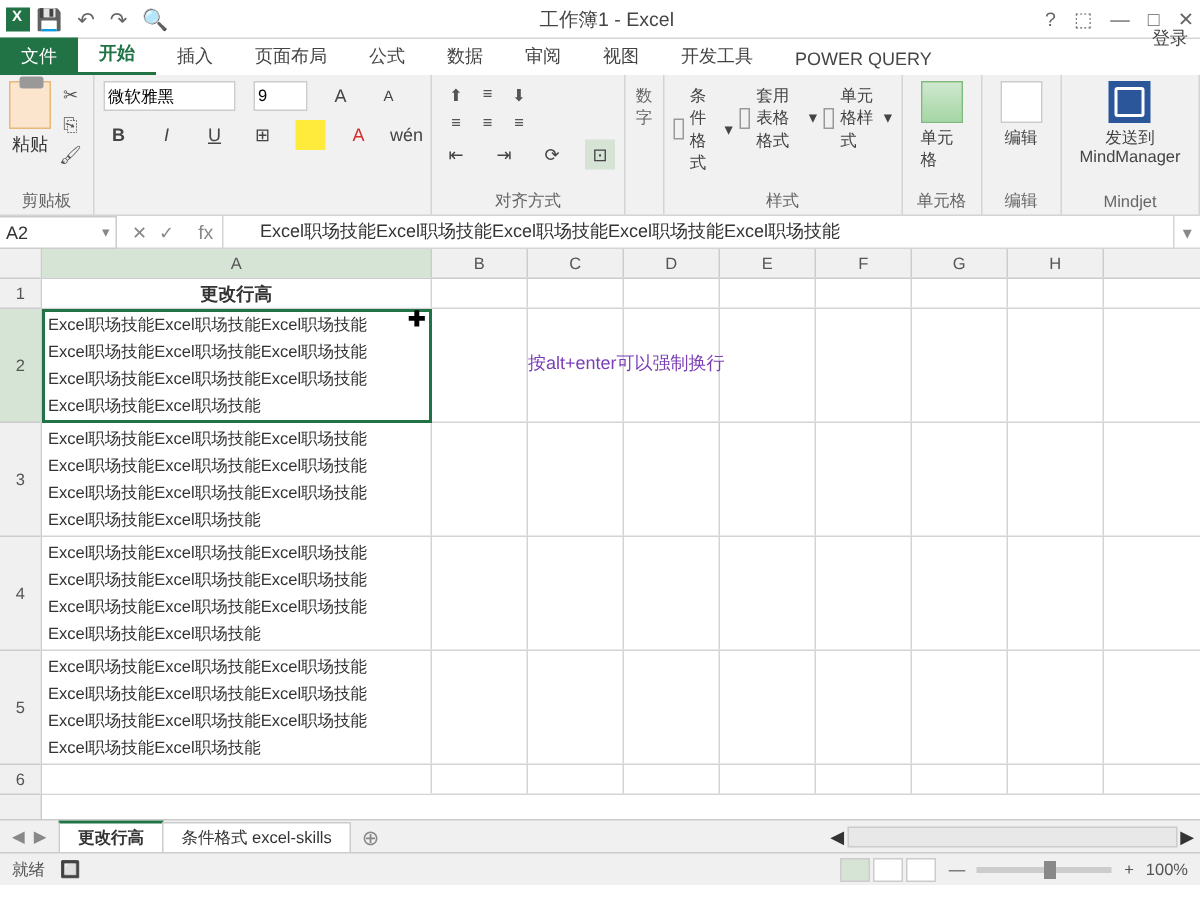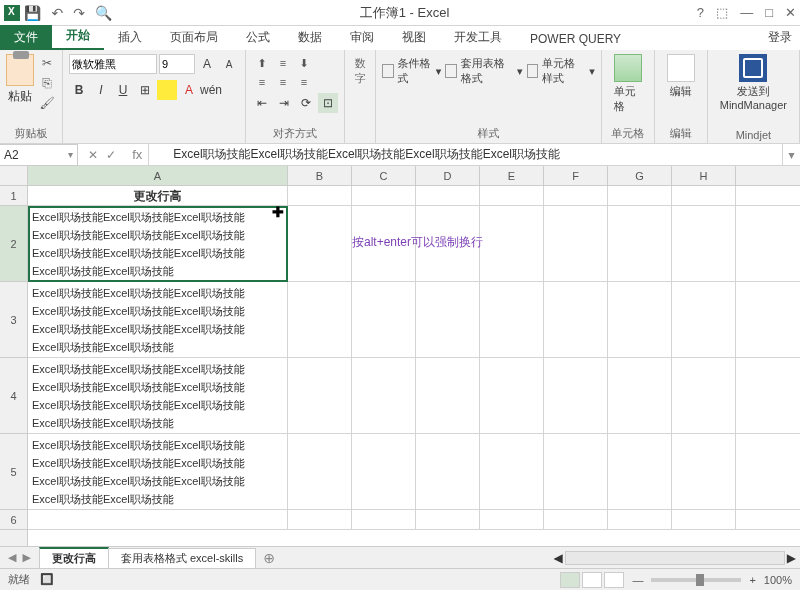--- a/index.html
+++ b/index.html
@@ -9,31 +9,31 @@
 .titlebar .excel-icon::after{content:"X";position:absolute;color:#fff;font-size:10px;font-weight:bold;left:4px;top:1px}
 .qat{display:flex;gap:10px;align-items:center}
 .qat span{color:#666;font-size:14px;cursor:pointer}
 .title-text{flex:1;text-align:center;color:#444;font-size:13px}
 .win-controls{display:flex;gap:12px;color:#666;font-size:13px}
 .win-controls span{cursor:pointer}
 .tabs{height:24px;background:#fff;display:flex;align-items:flex-end;padding-left:0}
 .tab{padding:4px 14px;font-size:12px;color:#444;cursor:pointer}
 .tab.file{background:#217346;color:#fff}
 .tab.active{color:#217346;border-bottom:2px solid #217346;font-weight:bold}
-.login{margin-left:auto;padding:4px 8px;color:#444;font-size:12px}
+.login{margin-left:auto;padding:16px 8px;color:#444;font-size:12px}
 .ribbon{height:94px;background:#f1f1f1;border-bottom:1px solid #d4d4d4;display:flex}
 .rgroup{border-right:1px solid #d4d4d4;padding:4px 6px 2px;display:flex;flex-direction:column;position:relative}
 .rgroup-body{flex:1;display:flex;align-items:flex-start;gap:4px}
 .rgroup-label{text-align:center;font-size:11px;color:#666;padding-top:2px}
 .paste-btn{display:flex;flex-direction:column;align-items:center;gap:2px}
 .paste-icon{width:28px;height:32px;background:#fce5cd;border:1px solid #e6b87a;position:relative}
 .paste-icon::before{content:"";position:absolute;top:-4px;left:6px;width:16px;height:8px;background:#999;border-radius:2px}
 .sm-icons{display:flex;flex-direction:column;gap:2px}
 .sm-icon{width:18px;height:18px;display:flex;align-items:center;justify-content:center;font-size:12px;color:#555}
-.font-row{display:flex;gap:2px;align-items:center;margin-bottom:2px}
+.font-row{display:flex;gap:12px;align-items:center;margin-bottom:2px}
 .font-select{border:1px solid #ccc;background:#fff;font-size:11px;padding:1px 2px;height:20px}
 .font-name{width:88px}
 .font-size{width:36px}
 .icon-btn{width:20px;height:20px;display:flex;align-items:center;justify-content:center;font-size:12px;color:#444;cursor:pointer}
 .icon-btn.b{font-weight:bold}
 .icon-btn.i{font-style:italic}
 .icon-btn.u{text-decoration:underline}
 .align-grid{display:grid;grid-template-columns:repeat(3,20px);gap:1px}
 .align-cell{width:20px;height:18px;display:flex;align-items:center;justify-content:center;font-size:11px;color:#555}
 .num-fmt{border:1px solid #ccc;background:#fff;font-size:11px;padding:1px 4px;width:78px;height:20px}
@@ -352,21 +352,21 @@
     </div>
   </div>
 </div>
 
 <div class="sheet-tabs">
   <div class="st-nav">
     <span>◀</span>
     <span>▶</span>
   </div>
   <div class="st-tab active">更改行高</div>
-  <div class="st-tab">套用表格格式 excel-skills</div>
+  <div class="st-tab">条件格式 excel-skills</div>
   <div class="st-add">⊕</div>
   <div class="st-scroll">
     <span>◀</span>
     <div class="scroll-track"></div>
     <span>▶</span>
   </div>
 </div>
 
 <div class="statusbar">
   <span>就绪</span>

